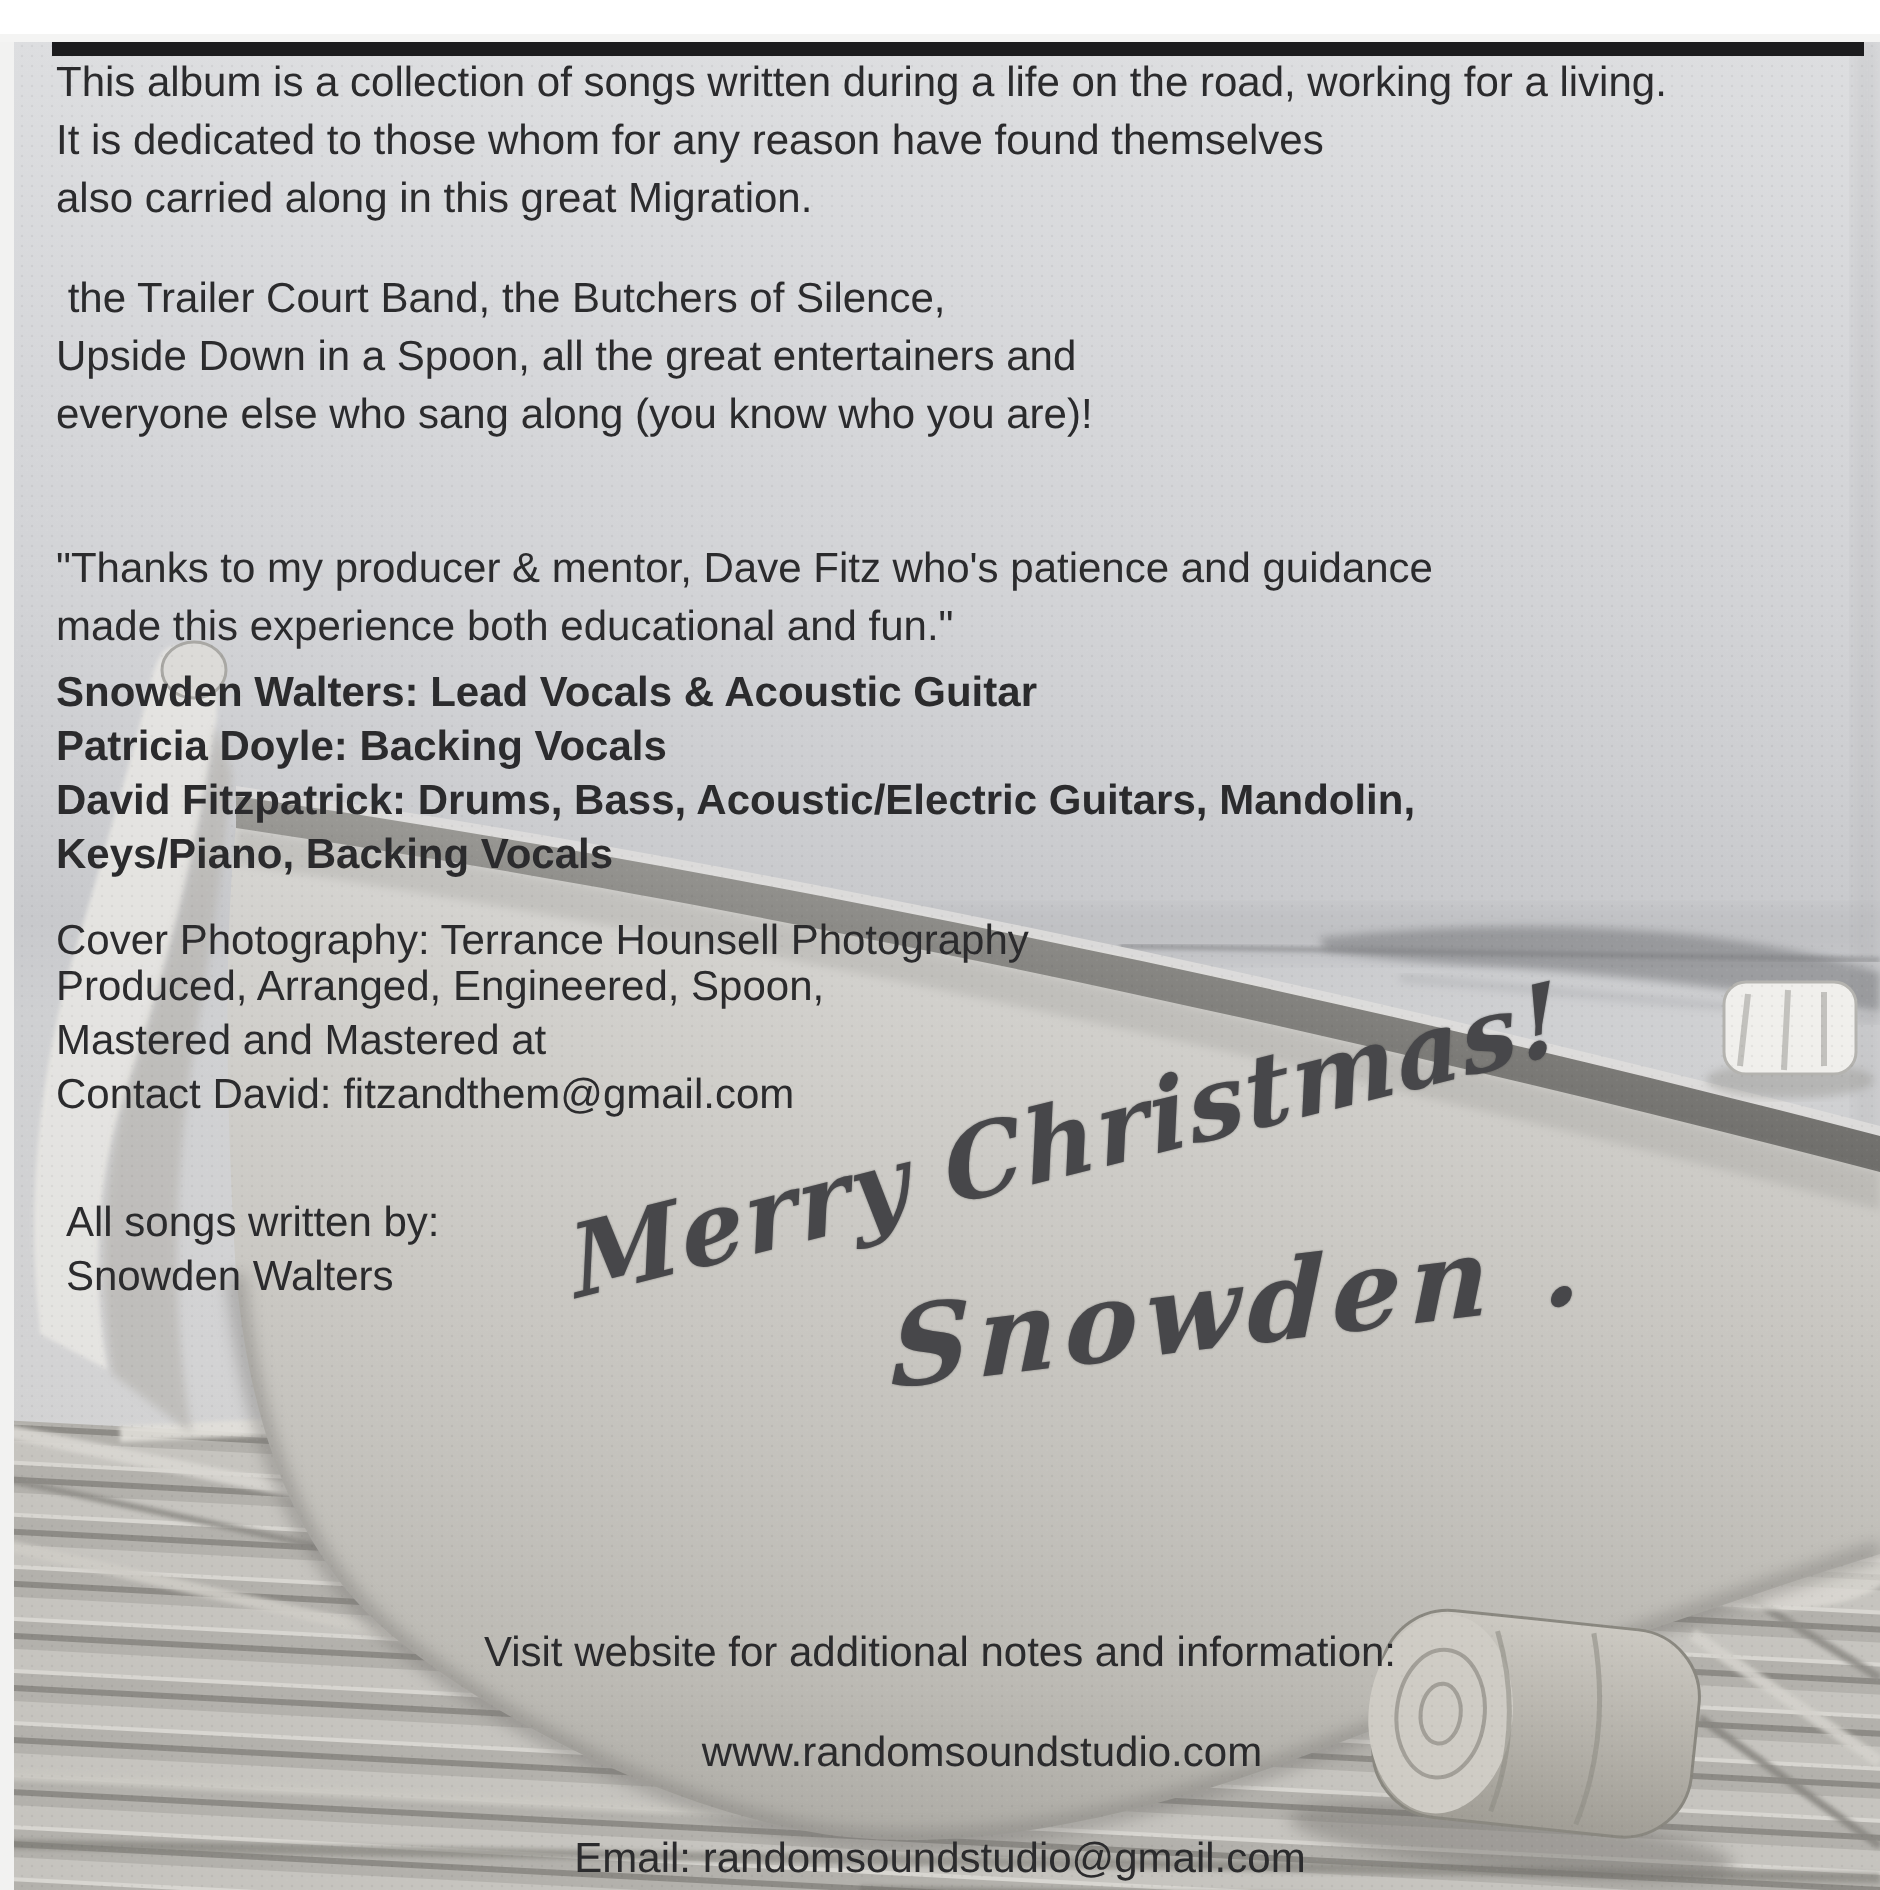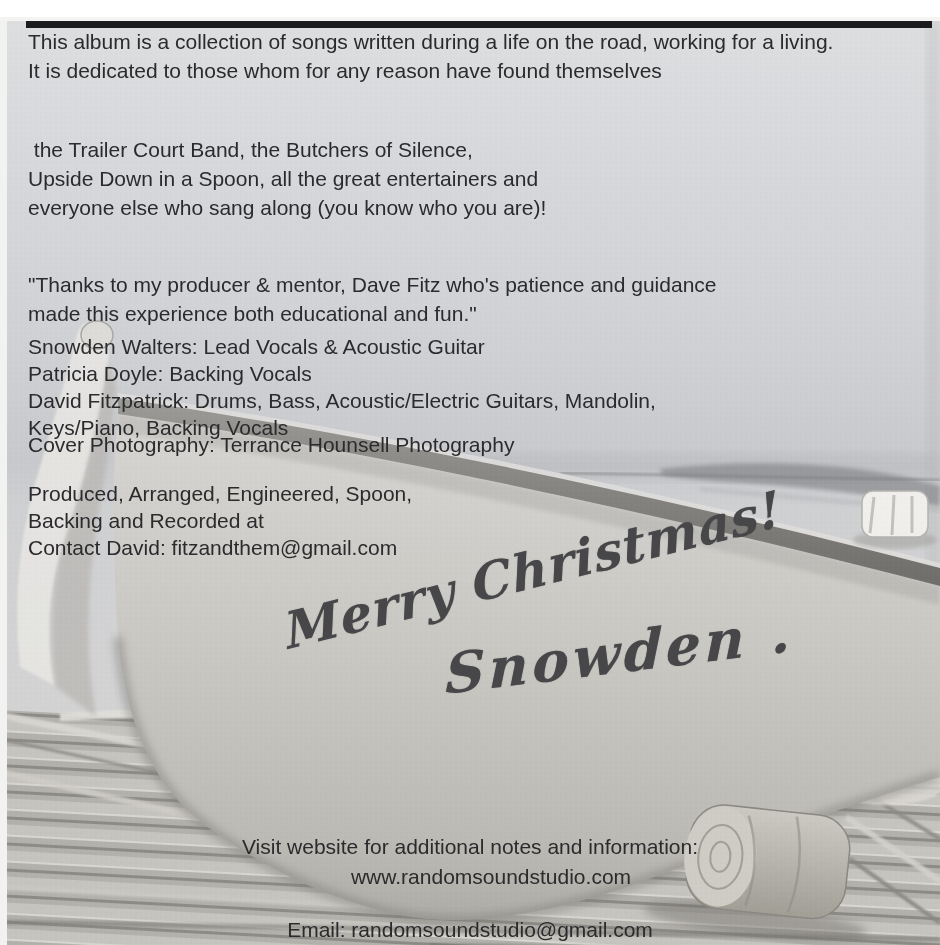--- a/index.html
+++ b/index.html
@@ -8,29 +8,29 @@
     font-family:"Liberation Sans",sans-serif;background:#f9a8d4;margin-top:17px;
   }
   .bg{position:absolute;left:0;top:0;width:940px;height:945px;display:block;}
   .txt{position:absolute;color:var(--ink,#2b2b2d);font-size:21px;}
   .txt .line{white-space:pre;}
   .lh29 .line{line-height:29px;}
   .lh27 .line{line-height:27px;}
   #ded{left:28px;top:10px;}
   #thanks{left:28px;top:118px;}
   #quote{left:28px;top:253px;}
-  #credits{left:28px;top:316px;}
-  #cover{left:28px;top:414px;text-align:right;}
+  #credits{left:28px;top:316px;font-weight:bold;}
+  #cover{left:28px;top:440px;text-align:right;}
   #production{left:28px;top:463px;}
   #songs{left:33px;top:581px;}
   .footer-line{
     position:absolute;left:0;width:940px;text-align:center;
     color:var(--ink,#2b2b2d);font-size:21px;white-space:pre;
   }
-  #f-visit{top:818px;}
+  #f-visit{top:798px;}
   #f-www{top:848px;padding-left:21px;}
   #f-email{top:901px;}
   .hand{
     position:absolute;font-family:"DejaVu Serif",serif;font-style:italic;font-weight:700;
     color:var(--handwriting_ink,#454547);white-space:pre;
     text-shadow:0 0 1px rgba(60,60,60,.55);
   }
   #greeting{
     left:290px;top:585px;font-size:50px;letter-spacing:1px;
     transform:rotate(-14deg) skewX(-6deg);transform-origin:left bottom;
@@ -166,20 +166,21 @@
       <ellipse cx="720" cy="844" rx="10" ry="15" fill="none" stroke="#8e8c85" stroke-width="2" opacity="0.7"></ellipse>
       <path d="M 744,800 Q 762,844 750,890 M 792,796 Q 806,846 793,892" stroke="#8f8d86" stroke-width="2.5" fill="none" opacity="0.6"></path>
     </g>
 
     <rect x="0" y="0" width="940" height="945" fill="url(#noisePat)" opacity="0.05"></rect>
   </svg>
 
   <div class="txt lh29" id="ded">
     <div class="line">This album is a collection of songs written during a life on the road, working for a living.</div>
     <div class="line">It is dedicated to those whom for any reason have found themselves</div>
+    <div class="line">also carried along in this great Migration.</div>
   </div>
 
   <div class="txt lh29" id="thanks">
     <div class="line"> the Trailer Court Band, the Butchers of Silence,</div>
     <div class="line">Upside Down in a Spoon, all the great entertainers and</div>
     <div class="line">everyone else who sang along (you know who you are)!</div>
   </div>
 
   <div class="txt lh29" id="quote">
     <div class="line">"Thanks to my producer &amp; mentor, Dave Fitz who's patience and guidance</div>
@@ -192,24 +193,28 @@
     <div class="line">David Fitzpatrick: Drums, Bass, Acoustic/Electric Guitars, Mandolin,</div>
     <div class="line">Keys/Piano, Backing Vocals</div>
   </div>
 
   <div class="txt lh27" id="cover">
     <div class="line">Cover Photography: Terrance Hounsell Photography</div>
   </div>
 
   <div class="txt lh27" id="production">
     <div class="line">Produced, Arranged, Engineered, Spoon,</div>
-    <div class="line">Backing and Recorded at</div>
+    <div class="line">Mastered and Mastered at</div>
     <div class="line">Contact David: fitzandthem@gmail.com</div>
   </div>
 
+  <div class="txt lh27" id="songs">
+    <div class="line">All songs written by:</div>
+    <div class="line">Snowden Walters</div>
+  </div>
 
   <div class="hand" id="greeting">Merry Christmas!</div>
   <div class="hand" id="signature">Snowden .</div>
 
   <div class="footer-line" id="f-visit">Visit website for additional notes and information:</div>
   <div class="footer-line" id="f-www">www.randomsoundstudio.com</div>
   <div class="footer-line" id="f-email">Email: randomsoundstudio@gmail.com</div>
 
   <div class="edge-left"></div>
   <div class="edge-top"></div>

